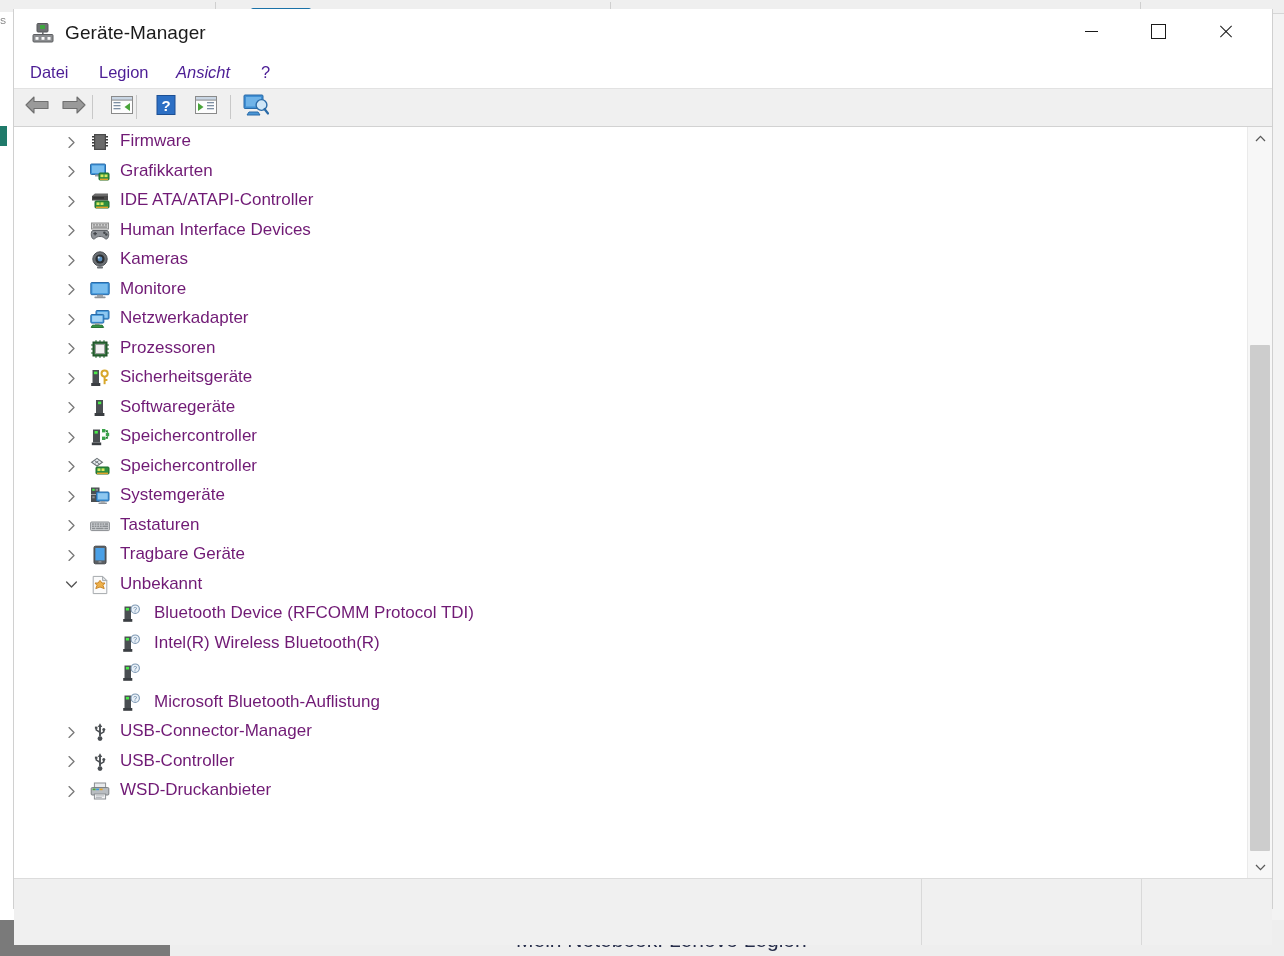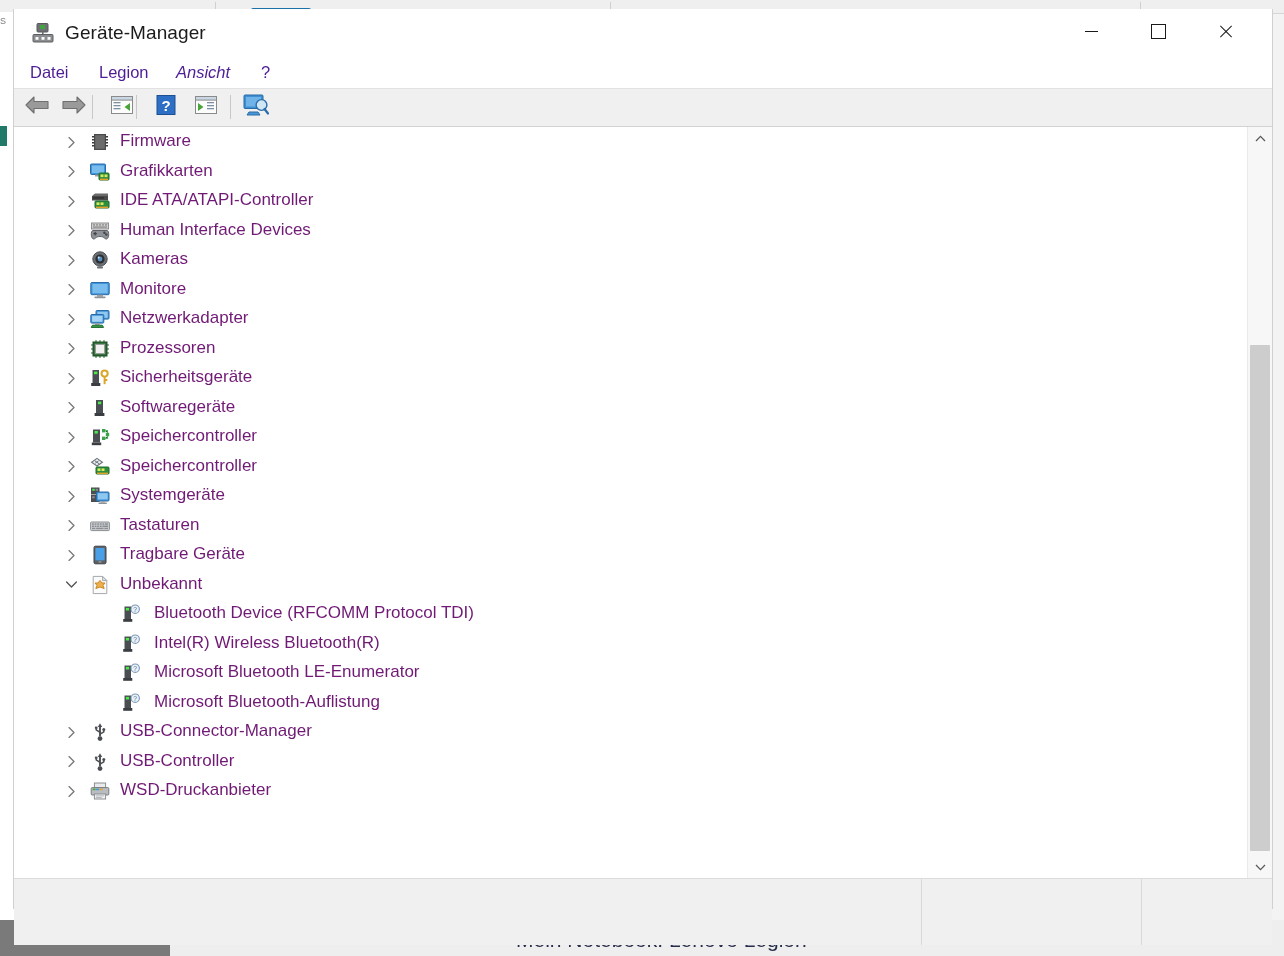--- a/index.html
+++ b/index.html
@@ -510,21 +510,20 @@
           <span class="tlabel">Intel(R) Wireless Bluetooth(R)</span>
         </div>
         <div class="row d2">
           <span class="tico"><svg width="20" height="20" viewBox="0 0 20 20">
               <path d="M2.5 2.5 L9 2.5 L9 15 L2.5 15 Z" fill="#4a4e52"></path>
               <path d="M1.2 15 L10.3 15 L10.3 17.8 L1.2 17.8 Z" fill="#3a3e42"></path>
               <rect x="3.9" y="3.9" width="3.2" height="2.6" fill="#4aec4a"></rect>
               <circle cx="13.2" cy="5.2" r="4.2" fill="#e9f1f8" stroke="#7d98b3" stroke-width="1.1"></circle>
               <text x="13.2" y="8.2" font-family="Liberation Sans, sans-serif" font-size="6.6" fill="#4a6f94" text-anchor="middle">?</text>
             </svg></span>
-          <span class="tlabel">Microsoft Bluetooth LE-Enumerator</span>
         </div>
         <div class="row d2">
           <span class="tico"><svg width="20" height="20" viewBox="0 0 20 20">
               <path d="M2.5 2.5 L9 2.5 L9 15 L2.5 15 Z" fill="#4a4e52"></path>
               <path d="M1.2 15 L10.3 15 L10.3 17.8 L1.2 17.8 Z" fill="#3a3e42"></path>
               <rect x="3.9" y="3.9" width="3.2" height="2.6" fill="#4aec4a"></rect>
               <circle cx="13.2" cy="5.2" r="4.2" fill="#e9f1f8" stroke="#7d98b3" stroke-width="1.1"></circle>
               <text x="13.2" y="8.2" font-family="Liberation Sans, sans-serif" font-size="6.6" fill="#4a6f94" text-anchor="middle">?</text>
             </svg></span>
           <span class="tlabel">Microsoft Bluetooth-Auflistung</span>

